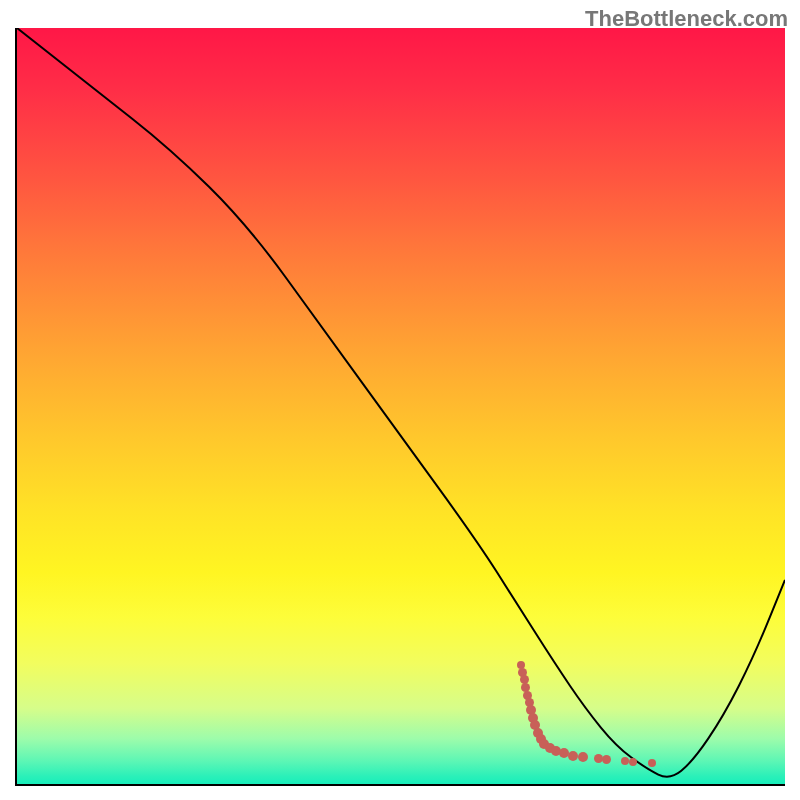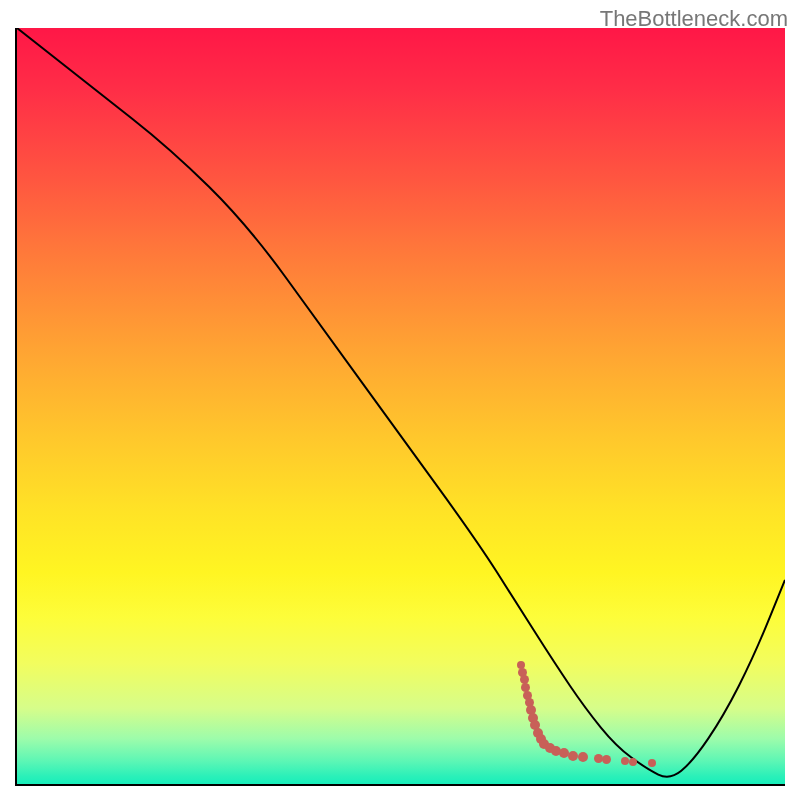--- a/index.html
+++ b/index.html
@@ -1,17 +1,17 @@
 <!DOCTYPE html>
 <html><head>
 <meta charset="utf-8">
 <style>
 *{margin:0;padding:0;box-sizing:border-box}
 body{width:800px;height:800px;background:#fff;position:relative;font-family:Arial,sans-serif}
-.watermark{position:absolute;top:6px;right:12px;color:#777;font-size:22px;font-weight:400;z-index:10}
+.watermark{position:absolute;top:6px;right:12px;color:#777;font-size:22px;font-weight:700;z-index:10}
 .plot-area{position:absolute;left:15px;top:28px;width:770px;height:758px;border:2px solid #000;border-top:none;border-right:none}
 .gradient-bg{position:absolute;inset:0;background:linear-gradient(to bottom,
  #ff1747 0%,
  #ff2d47 8%,
  #ff5640 20%,
  #ff7a3a 30%,
  #ffa233 42%,
  #ffc72c 54%,
  #ffe326 64%,
  #fff522 72%,

